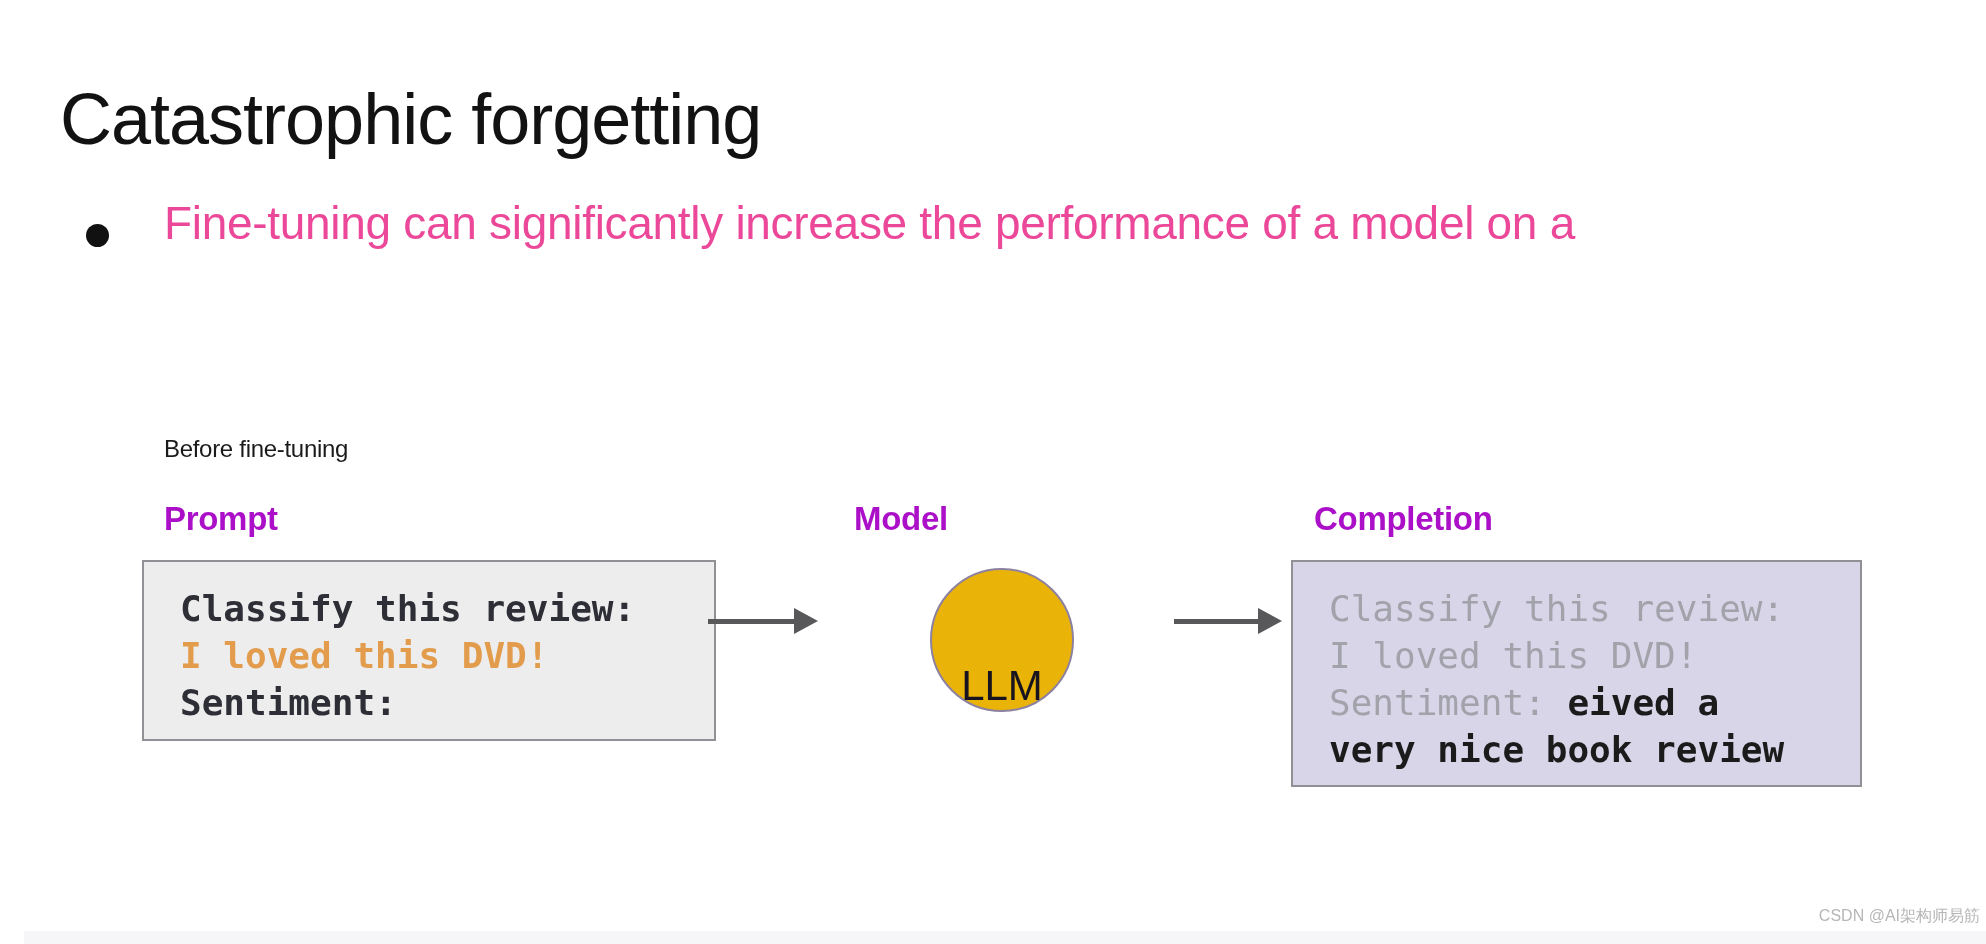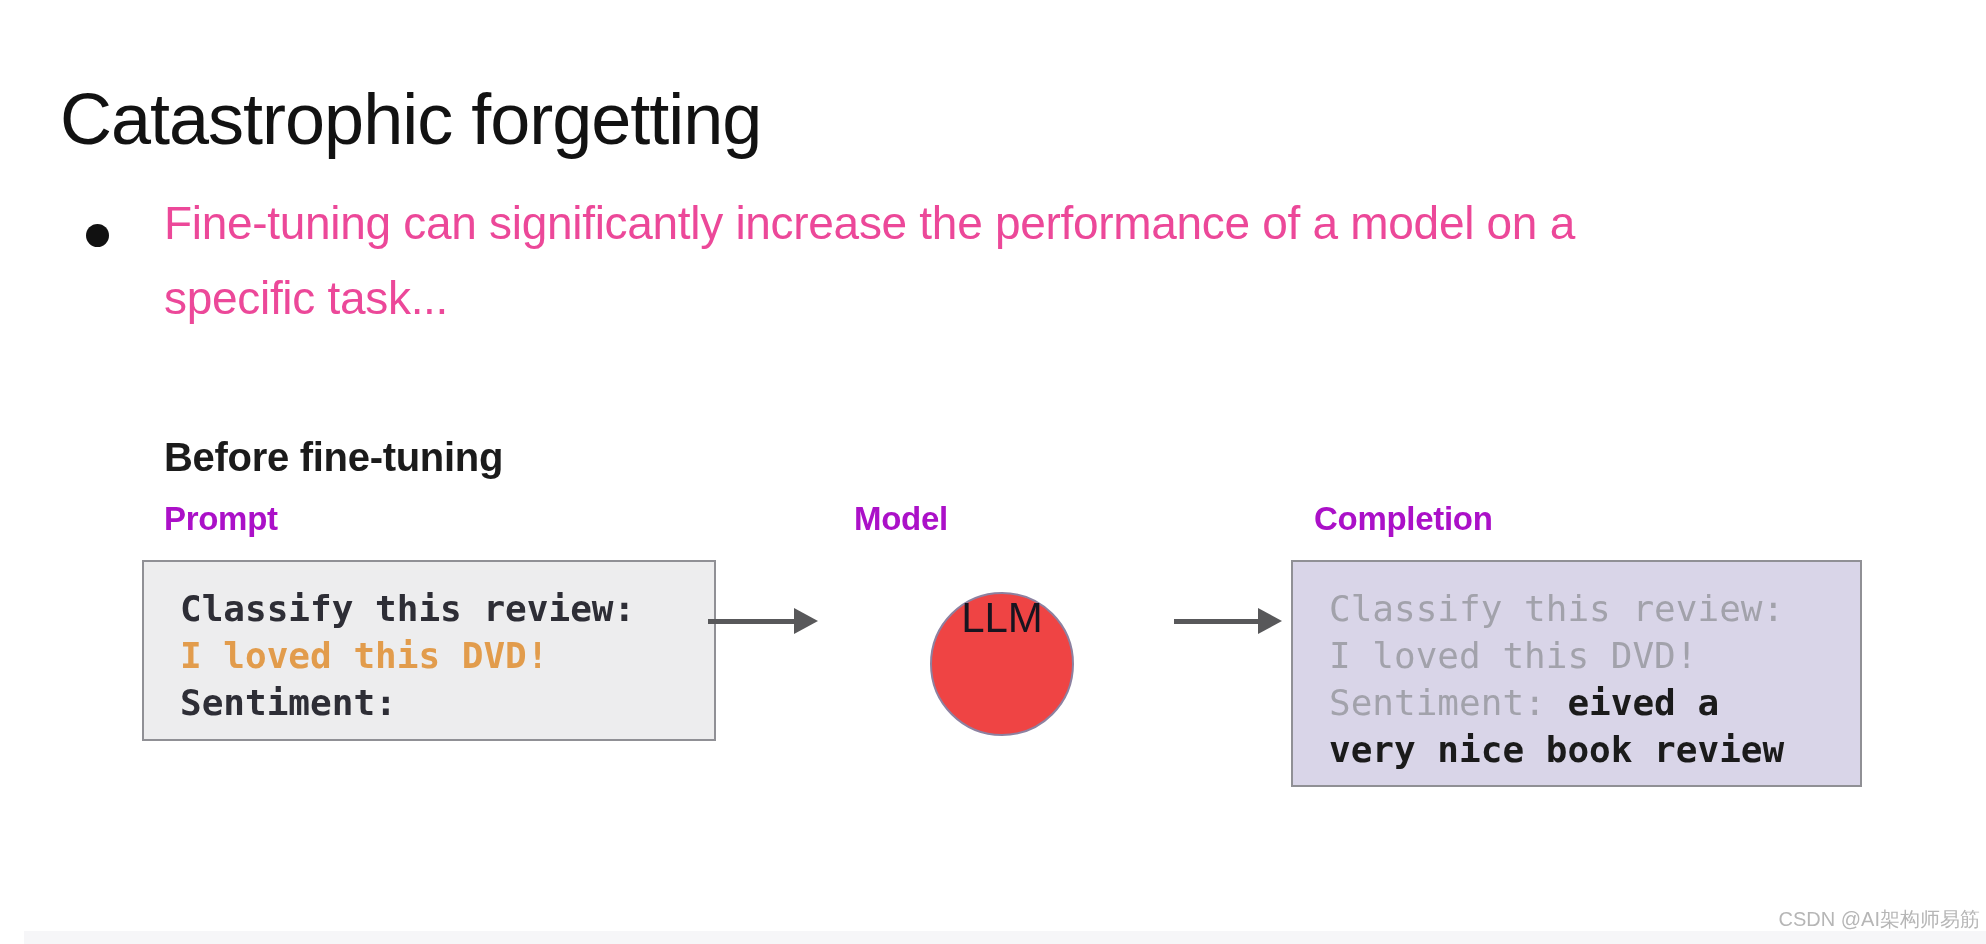--- a/index.html
+++ b/index.html
@@ -26,21 +26,21 @@
   }
   .bullet-text {
     position:absolute; left:140px; top:186px; width:1760px;
     font-size:46px; line-height:75px; color:#ec4899;
     letter-spacing:-0.3px;
   }
   .bullet-text div { white-space:nowrap; }
 
   .stage-label {
     position:absolute; left:140px; top:435px;
-    font-size:40px; color:#1b1b1b; letter-spacing:-0.3px;font-weight:bold;
+    font-size:24px; color:#1b1b1b; letter-spacing:-0.3px;
   }
 
   .col-label {
     position:absolute; top:500px;
     font-size:33px; font-weight:bold; color:#ab10c8;
     letter-spacing:-0.3px; white-space:nowrap;
   }
   .col-label.prompt     { left:140px; }
   .col-label.model      { left:830px; }
   .col-label.completion { left:1290px; }
@@ -60,64 +60,63 @@
   .completion-box {
     left:1267px; top:560px; width:571px; height:227px;
     background:#d9d5e8;
   }
   .mono-dark   { color:#2e2e36; font-weight:bold; }
   .mono-orange { color:#e29c4c; font-weight:bold; }
   .mono-gray   { color:#a2a2ab; font-weight:normal; }
   .mono-black  { color:#1b1b1b; font-weight:bold; }
 
   .llm-circle {
-    position:absolute; left:906px; top:592px;
+    position:absolute; left:906px; top:568px;
     width:144px; height:144px; border-radius:50%;
-    background:#ef4444; border:2px solid #8d81a0;
+    background:#eab308; border:2px solid #8d81a0;
     box-sizing:border-box;
-    display:flex; align-items:flex-start; justify-content:center;
+    display:flex; align-items:flex-end; justify-content:center;
     font-size:42px; color:#18141f; letter-spacing:0;
   }
 
   .arrow-line {
     position:absolute; top:619px; height:5px; background:#58585a;
   }
   .arrow-head {
     position:absolute; top:608px;
     width:0; height:0;
     border-top:13px solid transparent;
     border-bottom:13px solid transparent;
     border-left:24px solid #58585a;
   }
   .arrow1-line { left:684px;  width:86px; }
   .arrow1-head { left:770px; }
   .arrow2-line { left:1150px; width:84px; }
   .arrow2-head { left:1234px; }
 
   .watermark {
     position:absolute; right:6px; top:906px;
-    font-size:20px; color:#b6b6b6; white-space:nowrap;
+    font-size:16px; color:#b6b6b6; white-space:nowrap;
   }
 
   .bottom-strip {
     position:absolute; left:0; bottom:0; width:100%; height:13px;
     background:#f6f6f8;
   }
 </style>
 </head>
 <body>
 
 <div class="slide">
 
   <h1 class="title">Catastrophic forgetting</h1>
 
   <span class="bullet-dot"></span>
   <div class="bullet-text">
     <div>Fine-tuning can significantly increase the performance of a model on a</div>
-    <div>specific task...</div>
   </div>
 
   <div class="stage-label">Before fine-tuning</div>
 
   <div class="col-label prompt">Prompt</div>
   <div class="col-label model">Model</div>
   <div class="col-label completion">Completion</div>
 
   <div class="textbox prompt-box">
     <div class="mono-dark">Classify this review:</div>

